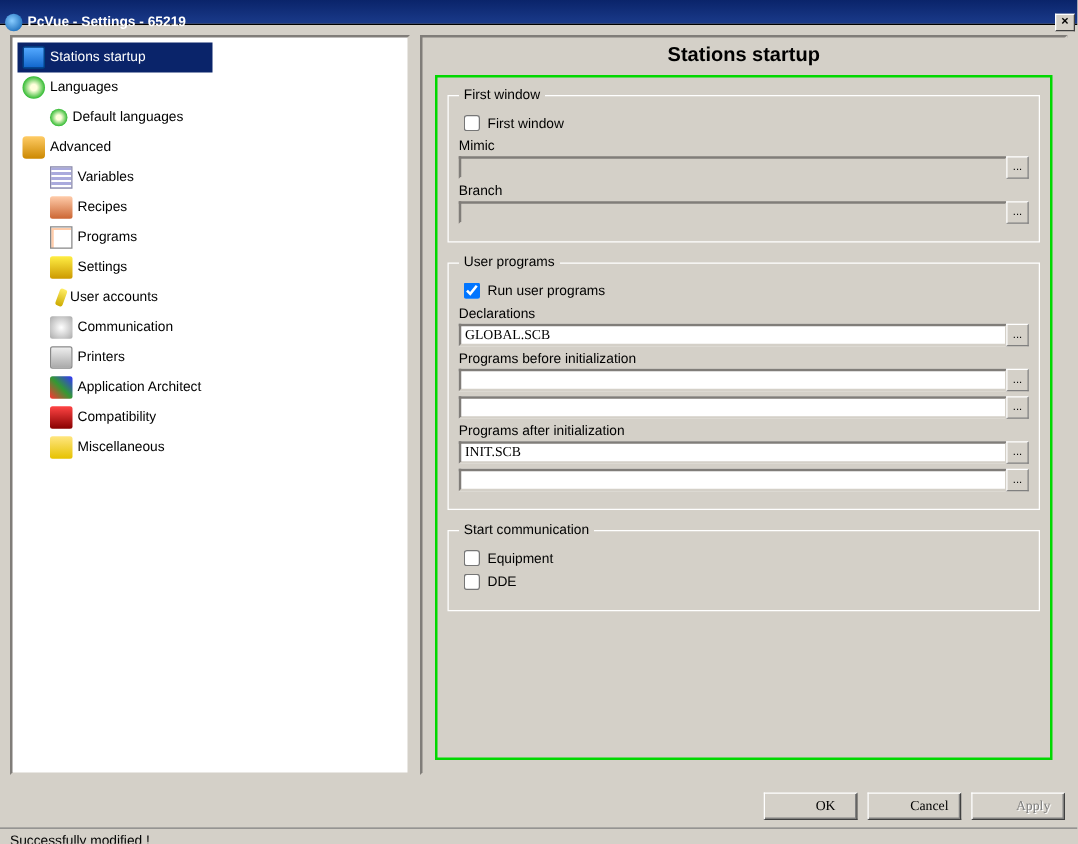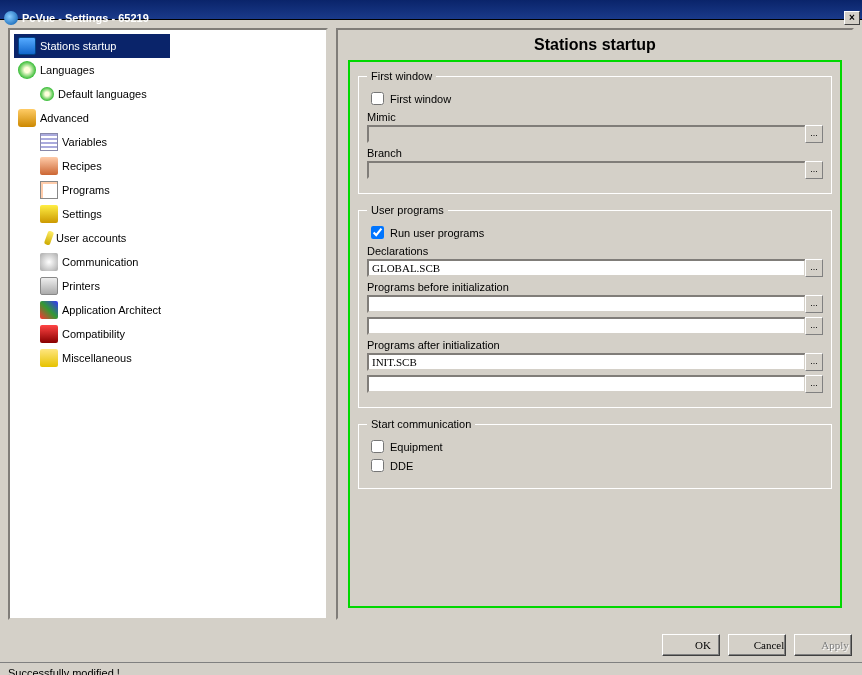--- a/index.html
+++ b/index.html
@@ -140,21 +140,21 @@
   width: 13px;
   height: 13px;
 }
 .button-row {
   display: flex;
   justify-content: flex-end;
   gap: 8px;
   padding: 6px 10px;
 }
 .btn {
-  width: 58px;
+  width: 75px;
   height: 22px;
   background: #d4d0c8;
   border: 1px solid #404040;
   border-top-color: #fff;
   border-left-color: #fff;
   box-shadow: inset -1px -1px 0 #808080, inset 1px 1px 0 #d4d0c8;
   font-family: Tahoma;
   font-size: 11px;
   cursor: pointer;
   padding-left: 24px;

